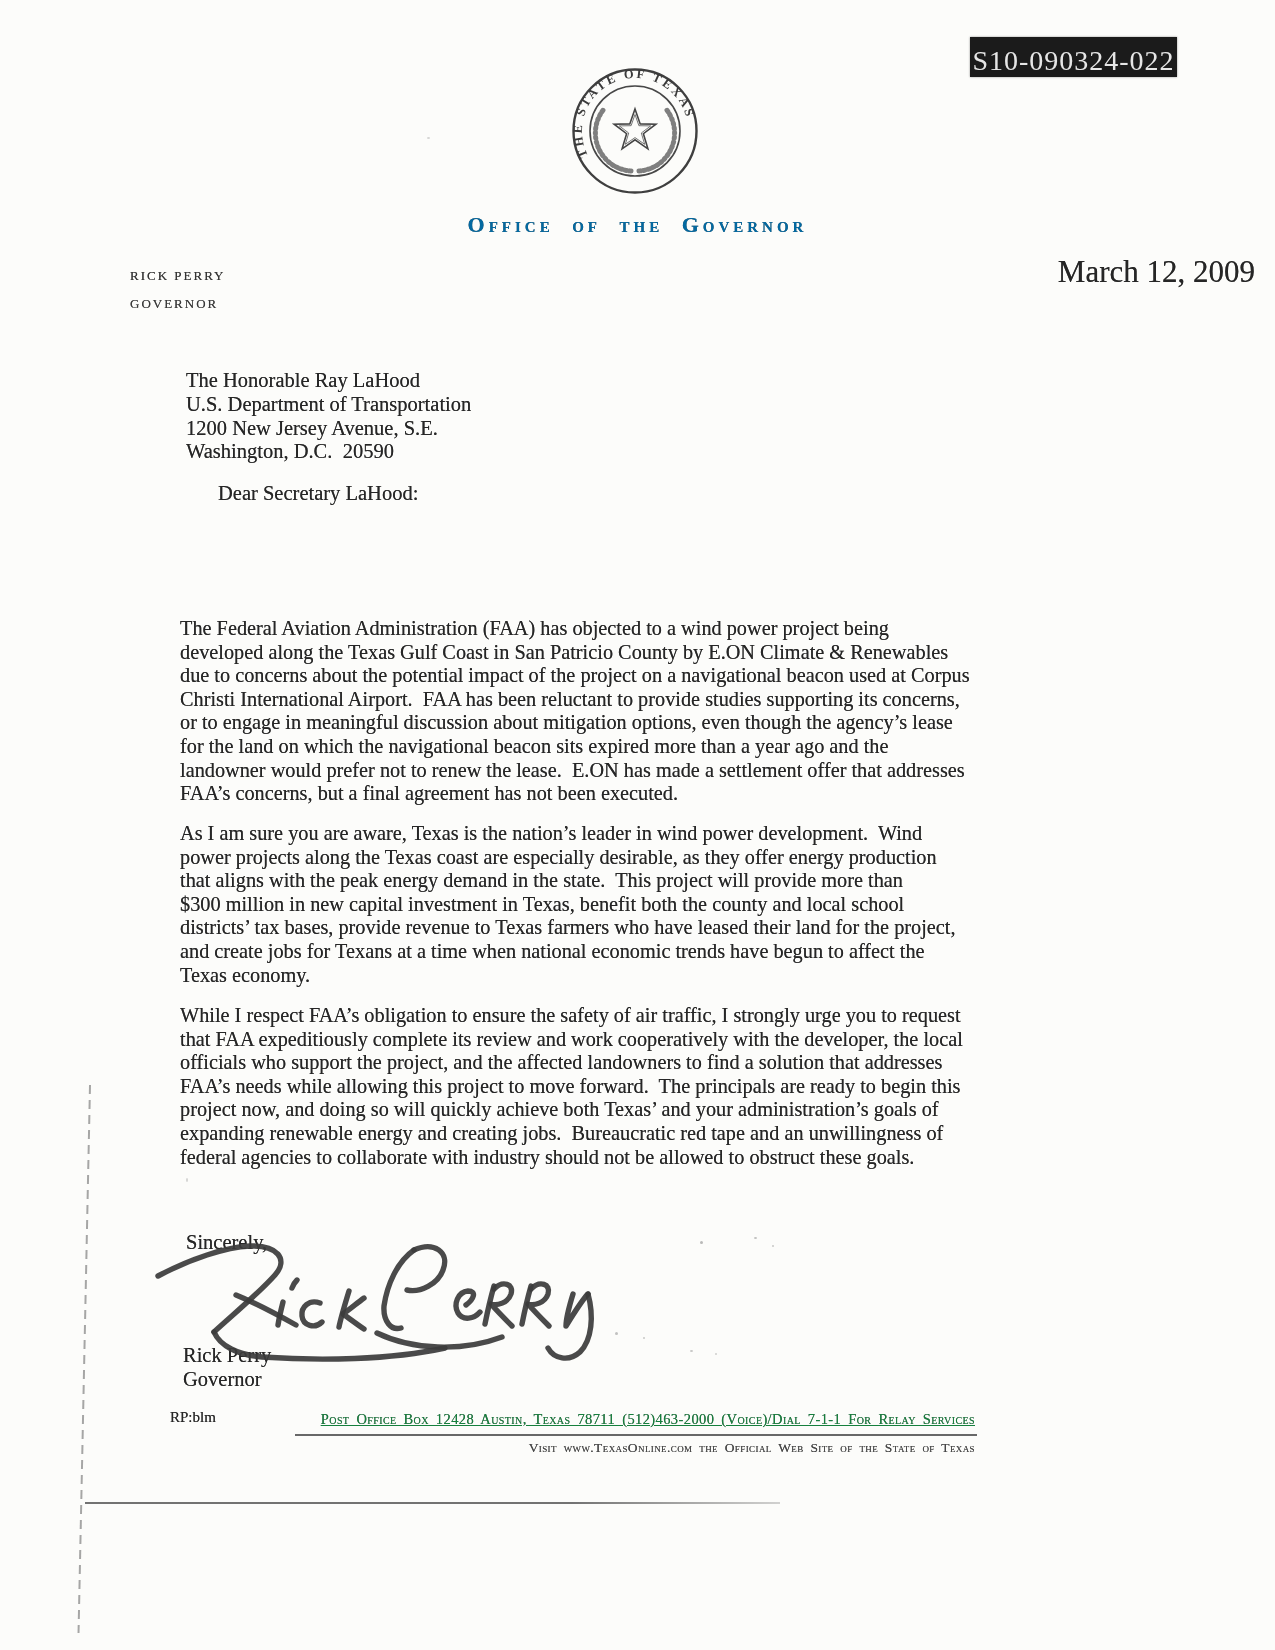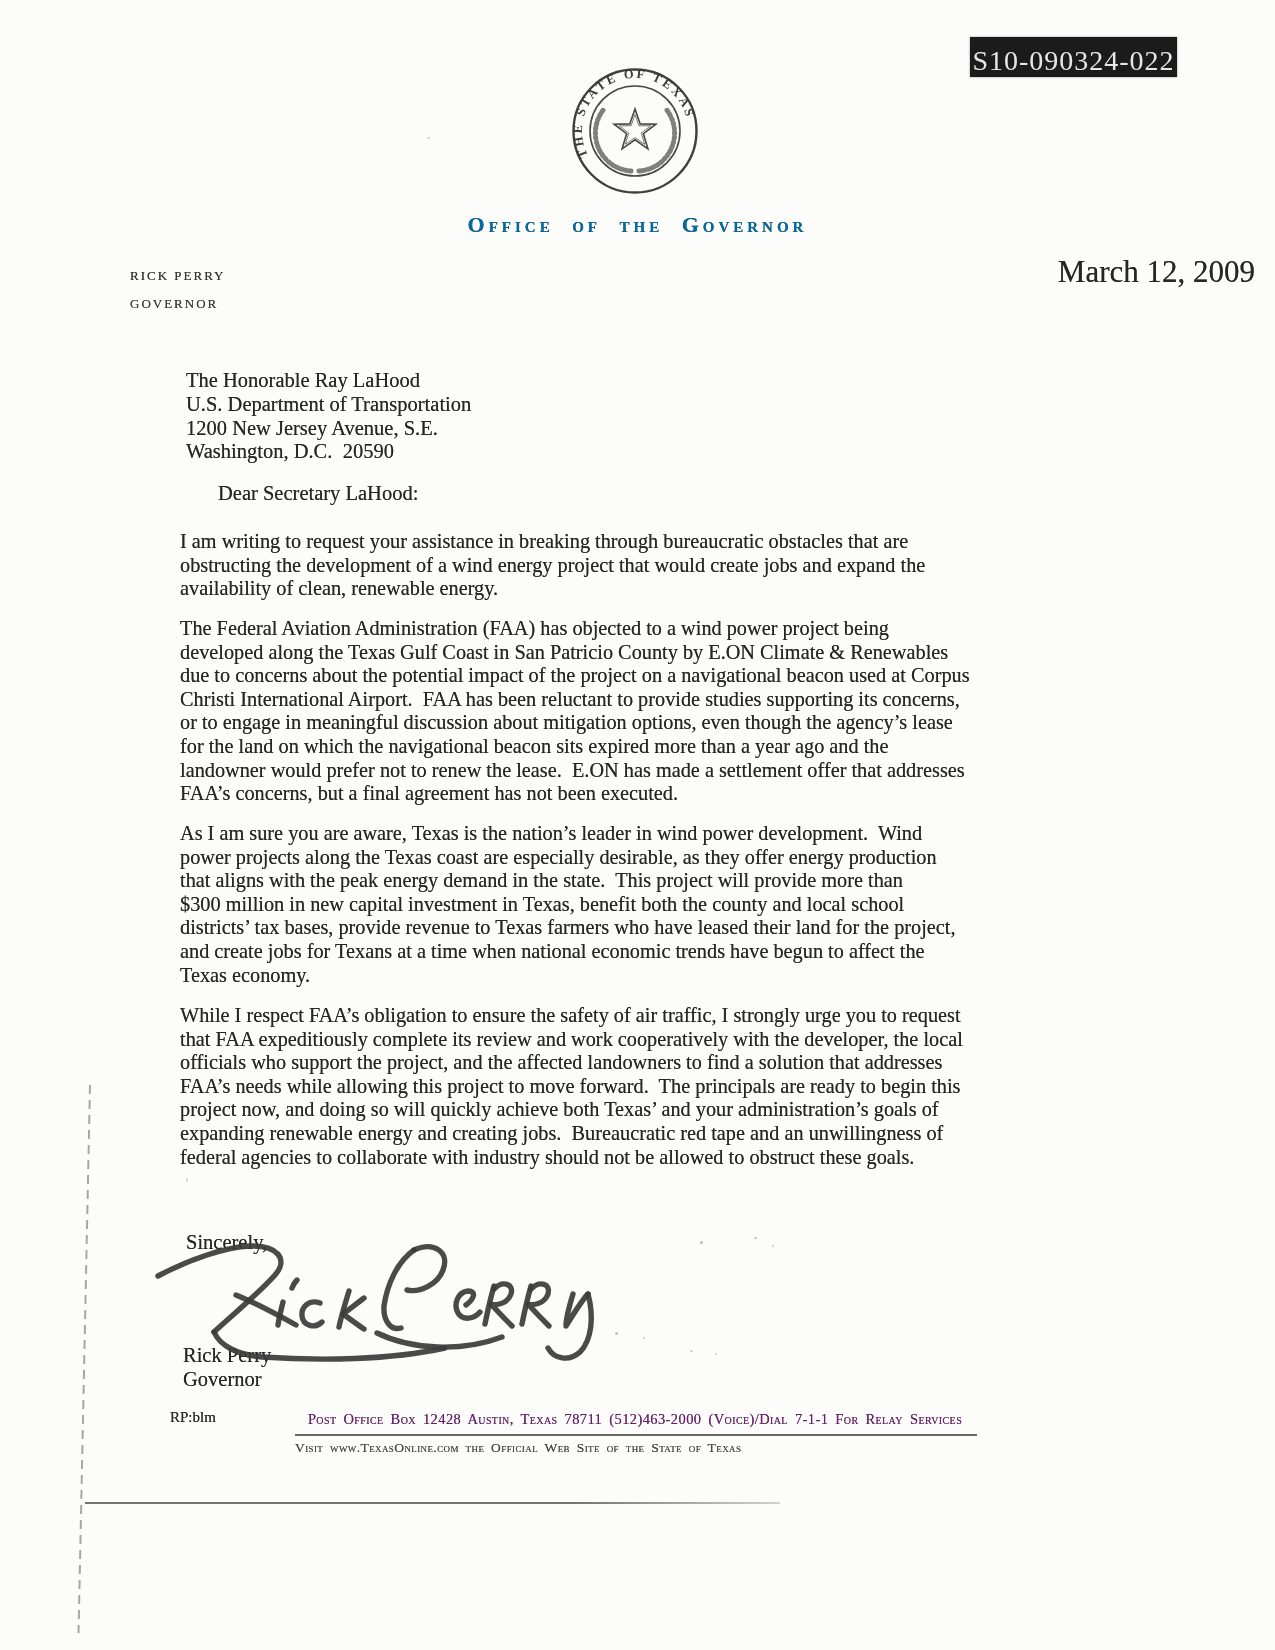--- a/index.html
+++ b/index.html
@@ -41,26 +41,26 @@
 
   .signature-svg{left:150px; top:1236px; width:580px; height:136px; z-index:3;}
   .signature-svg path{fill:none; stroke:#3b3b3b; stroke-width:5.4; stroke-linecap:round; stroke-linejoin:round; opacity:.92;}
 
   .typed-name{left:183px; top:1344px; font-size:20.5px; z-index:1;}
   .typed-title{left:183px; top:1368px; font-size:20.5px; z-index:1;}
   .ref-initials{left:170px; top:1409px; font-size:15px;}
 
   
   .footer-line1{
-    left:295px; top:1411px; width:680px; text-align:center;
-    font-variant:small-caps; font-size:14.5px; letter-spacing:.4px; word-spacing:3px; color:#701a75;
+    left:295px; top:1411px; width:680px; text-align:right;
+    font-variant:small-caps; font-size:14.5px; letter-spacing:.4px; word-spacing:3px; color:#15803d;text-decoration:underline;
   }
   .footer-rule{left:295px; top:1434px; width:682px; height:2.4px; background:#4d4d4d; opacity:.85;}
   .footer-line2{
-    left:295px; top:1440px; width:680px; text-align:left;
+    left:295px; top:1440px; width:680px; text-align:right;
     font-variant:small-caps; font-size:13.5px; letter-spacing:.4px; word-spacing:3px; color:#474747;
   }
 
   
   .v-scan-line{
     left:89px; top:1085px; width:2px; height:548px;
     background:repeating-linear-gradient(to bottom, rgba(95,95,95,.55) 0 9px, rgba(95,95,95,0) 9px 15px);
     transform:rotate(1.2deg); transform-origin:top left;
   }
   .h-scan-line{
@@ -99,23 +99,20 @@
   <div class="abs date-line scan-text">March 12, 2009</div>
   <div class="abs lh-name scan-text">Rick Perry</div>
   <div class="abs lh-title scan-text">Governor</div>
 
   <div class="abs recipient scan-text">The Honorable Ray LaHood
 U.S. Department of Transportation
 1200 New Jersey Avenue, S.E.
 Washington, D.C.  20590</div>
   <div class="abs salutation scan-text">Dear Secretary LaHood:</div>
 
-  <div class="abs para p1 scan-text">I am writing to request your assistance in breaking through bureaucratic obstacles that are
-obstructing the development of a wind energy project that would create jobs and expand the
-availability of clean, renewable energy.</div>
   <div class="abs para p2 scan-text">The Federal Aviation Administration (FAA) has objected to a wind power project being
 developed along the Texas Gulf Coast in San Patricio County by E.ON Climate &amp; Renewables
 due to concerns about the potential impact of the project on a navigational beacon used at Corpus
 Christi International Airport.  FAA has been reluctant to provide studies supporting its concerns,
 or to engage in meaningful discussion about mitigation options, even though the agency’s lease
 for the land on which the navigational beacon sits expired more than a year ago and the
 landowner would prefer not to renew the lease.  E.ON has made a settlement offer that addresses
 FAA’s concerns, but a final agreement has not been executed.</div>
   <div class="abs para p3 scan-text">As I am sure you are aware, Texas is the nation’s leader in wind power development.  Wind
 power projects along the Texas coast are especially desirable, as they offer energy production

